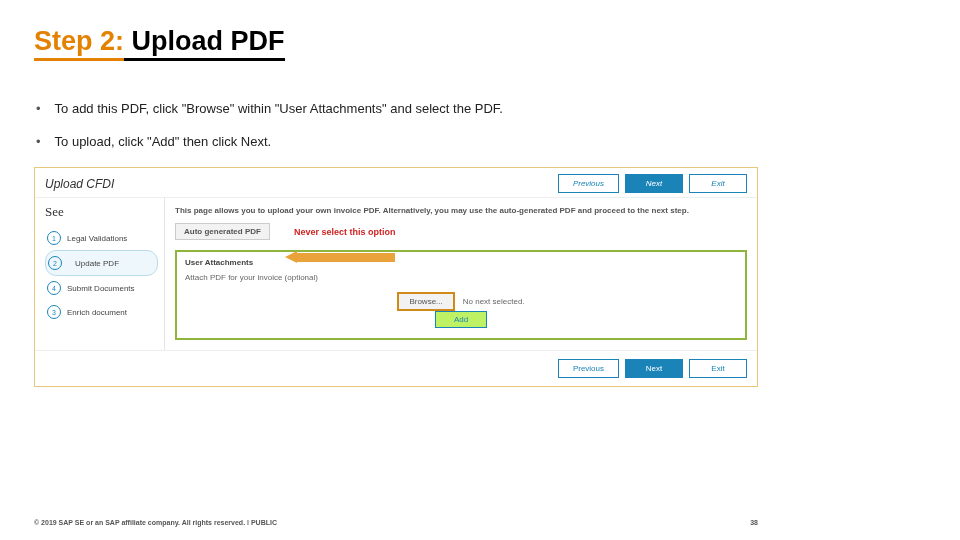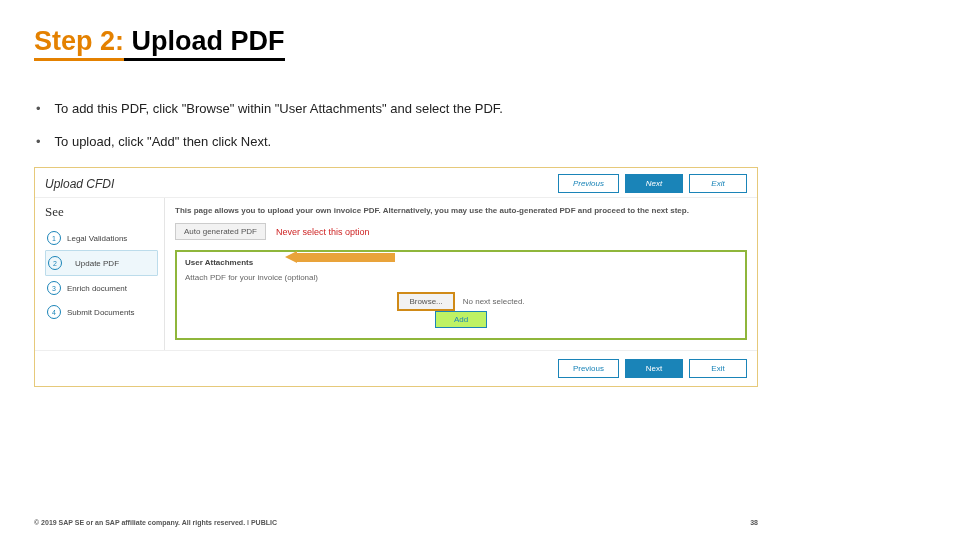--- a/index.html
+++ b/index.html
@@ -16,24 +16,24 @@
   .app-header { display: flex; align-items: center; justify-content: space-between; padding: 6px 10px 4px 10px; font-style: italic; }
   .app-title { font-size: 12px; color: #333; }
   .btn-row { display: flex; gap: 6px; }
   .btn { border: 1px solid #1a84b8; color: #1a84b8; background: #fff; font-size: 8px; padding: 4px 14px; min-width: 58px; text-align: center; }
   .btn.primary { background: #1a84b8; color: #fff; }
   .app-body { display: flex; border-top: 1px solid #eee; }
   .sidebar { width: 130px; padding: 6px 6px 10px 10px; border-right: 1px solid #e5e5e5; }
   .sidebar .see { font-size: 13px; color: #333; margin-bottom: 6px; font-family: Georgia, serif; }
   .step-item { display: flex; align-items: center; gap: 6px; font-size: 8px; color: #444; padding: 5px 2px; }
   .circ { width: 14px; height: 14px; border: 1px solid #1a84b8; border-radius: 50%; display: flex; align-items: center; justify-content: center; font-size: 7px; color: #1a84b8; }
-  .step-item.current { background: #eef7fb; border: 1px solid #bcdceb; border-radius: 1px; gap: 13px; }
+  .step-item.current { background: #eef7fb; border: 1px solid #bcdceb; border-radius: 11px; gap: 13px; }
   .main { flex: 1; padding: 8px 10px 10px 10px; }
   .intro { font-size: 8px; color: #555; font-weight: 700; margin-bottom: 8px; }
-  .autogen-row { display: flex; align-items: center; gap: 10px; margin-bottom: 10px; }
+  .autogen-row { display: flex; align-items: center; gap: 24px; margin-bottom: 10px; font-weight: bold; }
   .chip { border: 1px solid #ccc; background: #f2f2f2; font-size: 8px; padding: 3px 8px; color: #555; }
   .redwarn { color: #ce2323; font-size: 9px; }
   .ua-block { border: 2px solid #8fb63b; padding: 6px 8px 10px 8px; position: relative; }
   .ua-title { font-size: 8px; font-weight: 700; color: #444; margin-bottom: 6px; }
   .ua-sub { font-size: 8px; color: #666; margin-bottom: 10px; }
   .browse-row { display: flex; align-items: center; justify-content: space-between; flex-direction: column; }
   .browse-left { display: flex; align-items: center; gap: 8px; }
   .browse-btn { border: 2px solid #d08a17; background: #f2f2f2; font-size: 8px; padding: 3px 10px; color: #555; position: relative; }
   .nofile { font-size: 8px; color: #666; }
   .add-btn { border: 1px solid #1a84b8; color: #1a84b8; font-size: 8px; padding: 3px 18px; background: #bef264; }
@@ -75,26 +75,26 @@
           <div class="see">See</div>
           <div class="step-item">
               <div class="circ">1</div>
               <span>Legal Validations</span>
             </div>
           <div class="step-item current">
               <div class="circ">2</div>
               <span>Update PDF</span>
             </div>
           <div class="step-item">
+              <div class="circ">4</div>
+              <span>Submit Documents</span>
+            </div>
+          <div class="step-item">
               <div class="circ">3</div>
               <span>Enrich document</span>
-            </div>
-          <div class="step-item">
-              <div class="circ">4</div>
-              <span>Submit Documents</span>
             </div>
         </div>
         <div class="main">
           <div class="intro">This page allows you to upload your own invoice PDF. Alternatively, you may use the auto-generated PDF and proceed to the next step.</div>
           <div class="autogen-row">
             <div class="chip">Auto generated PDF</div>
             <div class="redwarn">Never select this option</div>
           </div>
           <div class="ua-block">
             <div class="arrow">

